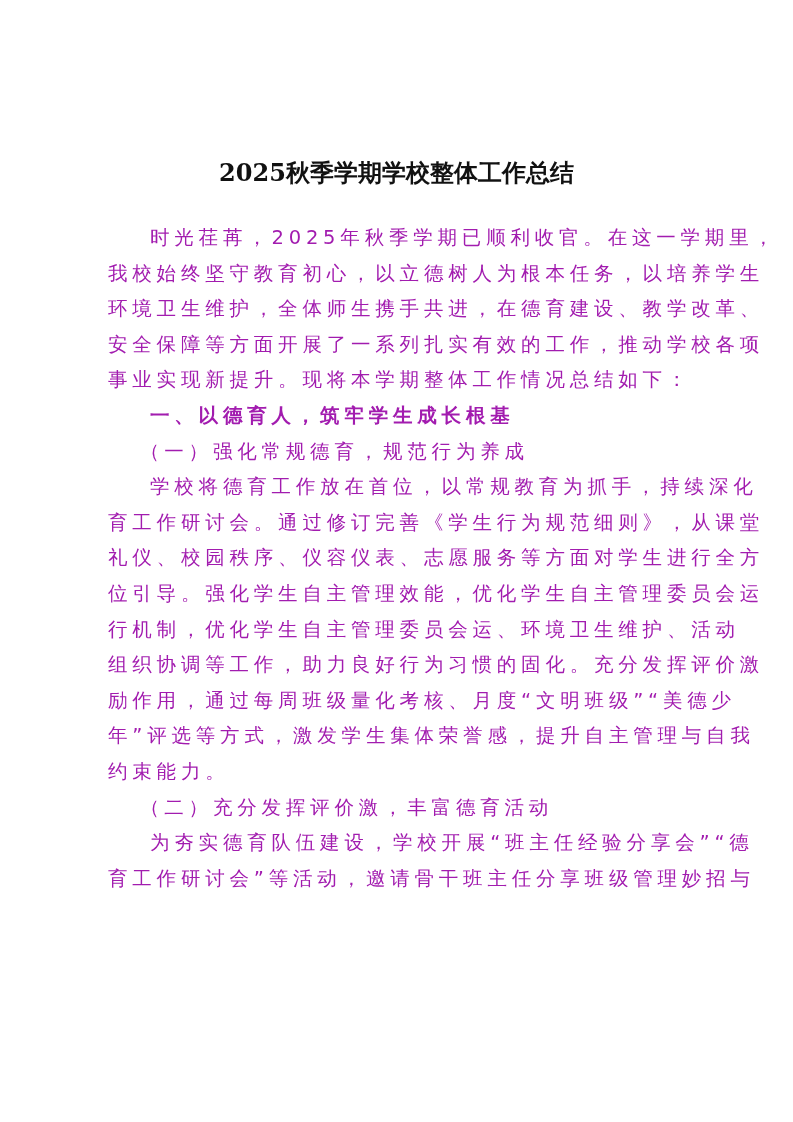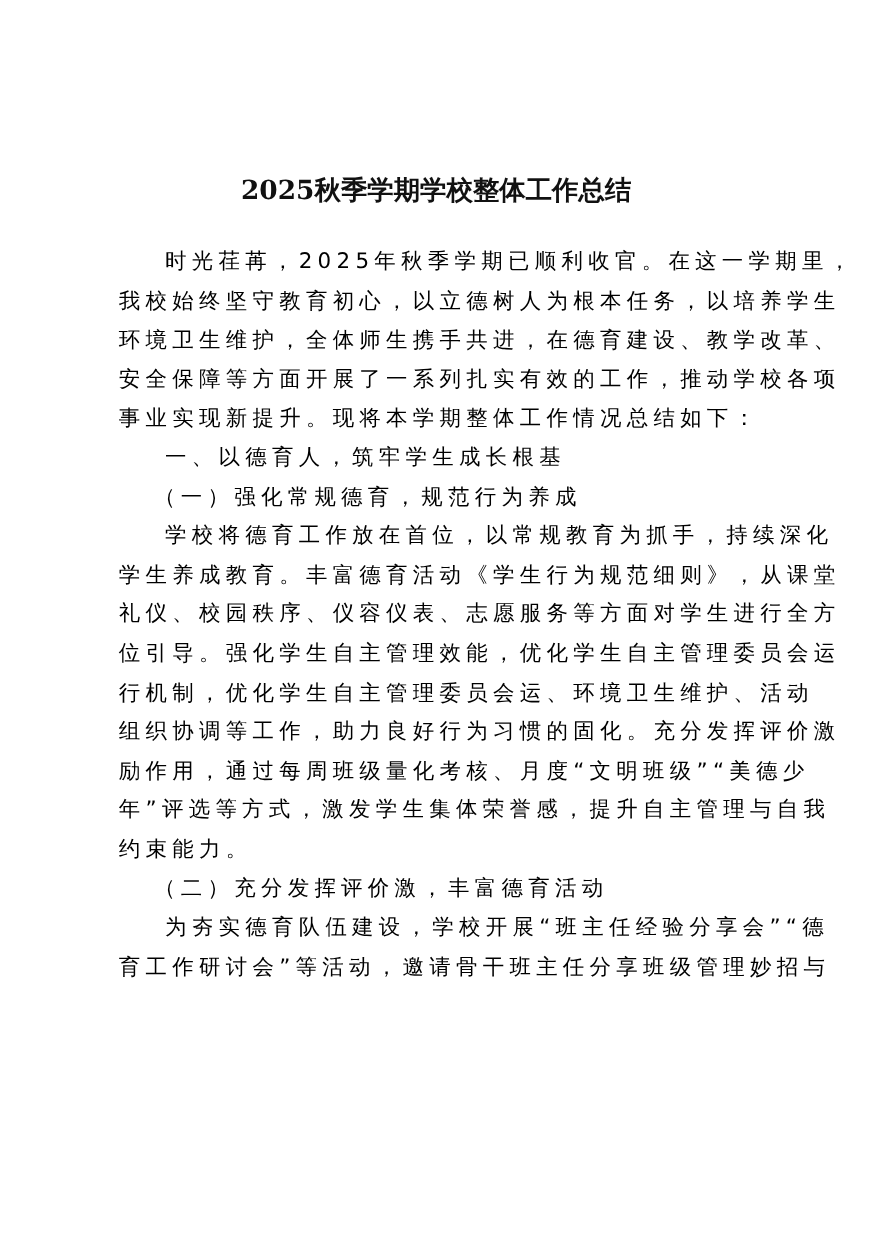--- a/index.html
+++ b/index.html
@@ -9,48 +9,48 @@
   }
   .title {
     position: absolute; left: 0; width: 793px; top: 155px;
     text-align: center; font-family: "DejaVu Serif", "Liberation Serif", serif;
     font-weight: bold; font-size: 24px; line-height: 36px; color: #111;
     letter-spacing: 0px;
   }
   .body {
     position: absolute; left: 108px; top: 220px; width: 591px;
     font-family: "DejaVu Sans", "Liberation Sans", sans-serif;
-    font-size: 19.5px; line-height: 35.6px; color: #000000;
+    font-size: 19.5px; line-height: 35.6px; color: #a21caf;
     letter-spacing: 4.8px;
   }
   .line { display: block; white-space: nowrap; }
   .first { padding-left: 42px; }
 </style>
 </head>
 <body>
 
 <div class="page">
   <div class="title">2025秋季学期学校整体工作总结</div>
 
   <div class="body">
     <div>
       <span class="line first">时光荏苒，2025年秋季学期已顺利收官。在这一学期里，</span>
       <span class="line">我校始终坚守教育初心，以立德树人为根本任务，以培养学生</span>
       <span class="line">环境卫生维护，全体师生携手共进，在德育建设、教学改革、</span>
       <span class="line">安全保障等方面开展了一系列扎实有效的工作，推动学校各项</span>
       <span class="line">事业实现新提升。现将本学期整体工作情况总结如下：</span>
     </div>
 
-    <span class="line first" style="font-weight:normal;">一、以德育人，筑牢学生成长根基</span>
+    <span class="line first" style="font-weight:bold;">一、以德育人，筑牢学生成长根基</span>
 
     <span class="line" style="padding-left:32px;">（一）强化常规德育，规范行为养成</span>
 
     <div>
       <span class="line first">学校将德育工作放在首位，以常规教育为抓手，持续深化</span>
-      <span class="line">学生养成教育。丰富德育活动《学生行为规范细则》，从课堂</span>
+      <span class="line">育工作研讨会。通过修订完善《学生行为规范细则》，从课堂</span>
       <span class="line">礼仪、校园秩序、仪容仪表、志愿服务等方面对学生进行全方</span>
       <span class="line">位引导。强化学生自主管理效能，优化学生自主管理委员会运</span>
       <span class="line">行机制，优化学生自主管理委员会运、环境卫生维护、活动</span>
       <span class="line">组织协调等工作，助力良好行为习惯的固化。充分发挥评价激</span>
       <span class="line">励作用，通过每周班级量化考核、月度“文明班级”“美德少</span>
       <span class="line">年”评选等方式，激发学生集体荣誉感，提升自主管理与自我</span>
       <span class="line">约束能力。</span>
     </div>
 
     <span class="line" style="padding-left:32px;">（二）充分发挥评价激，丰富德育活动</span>

